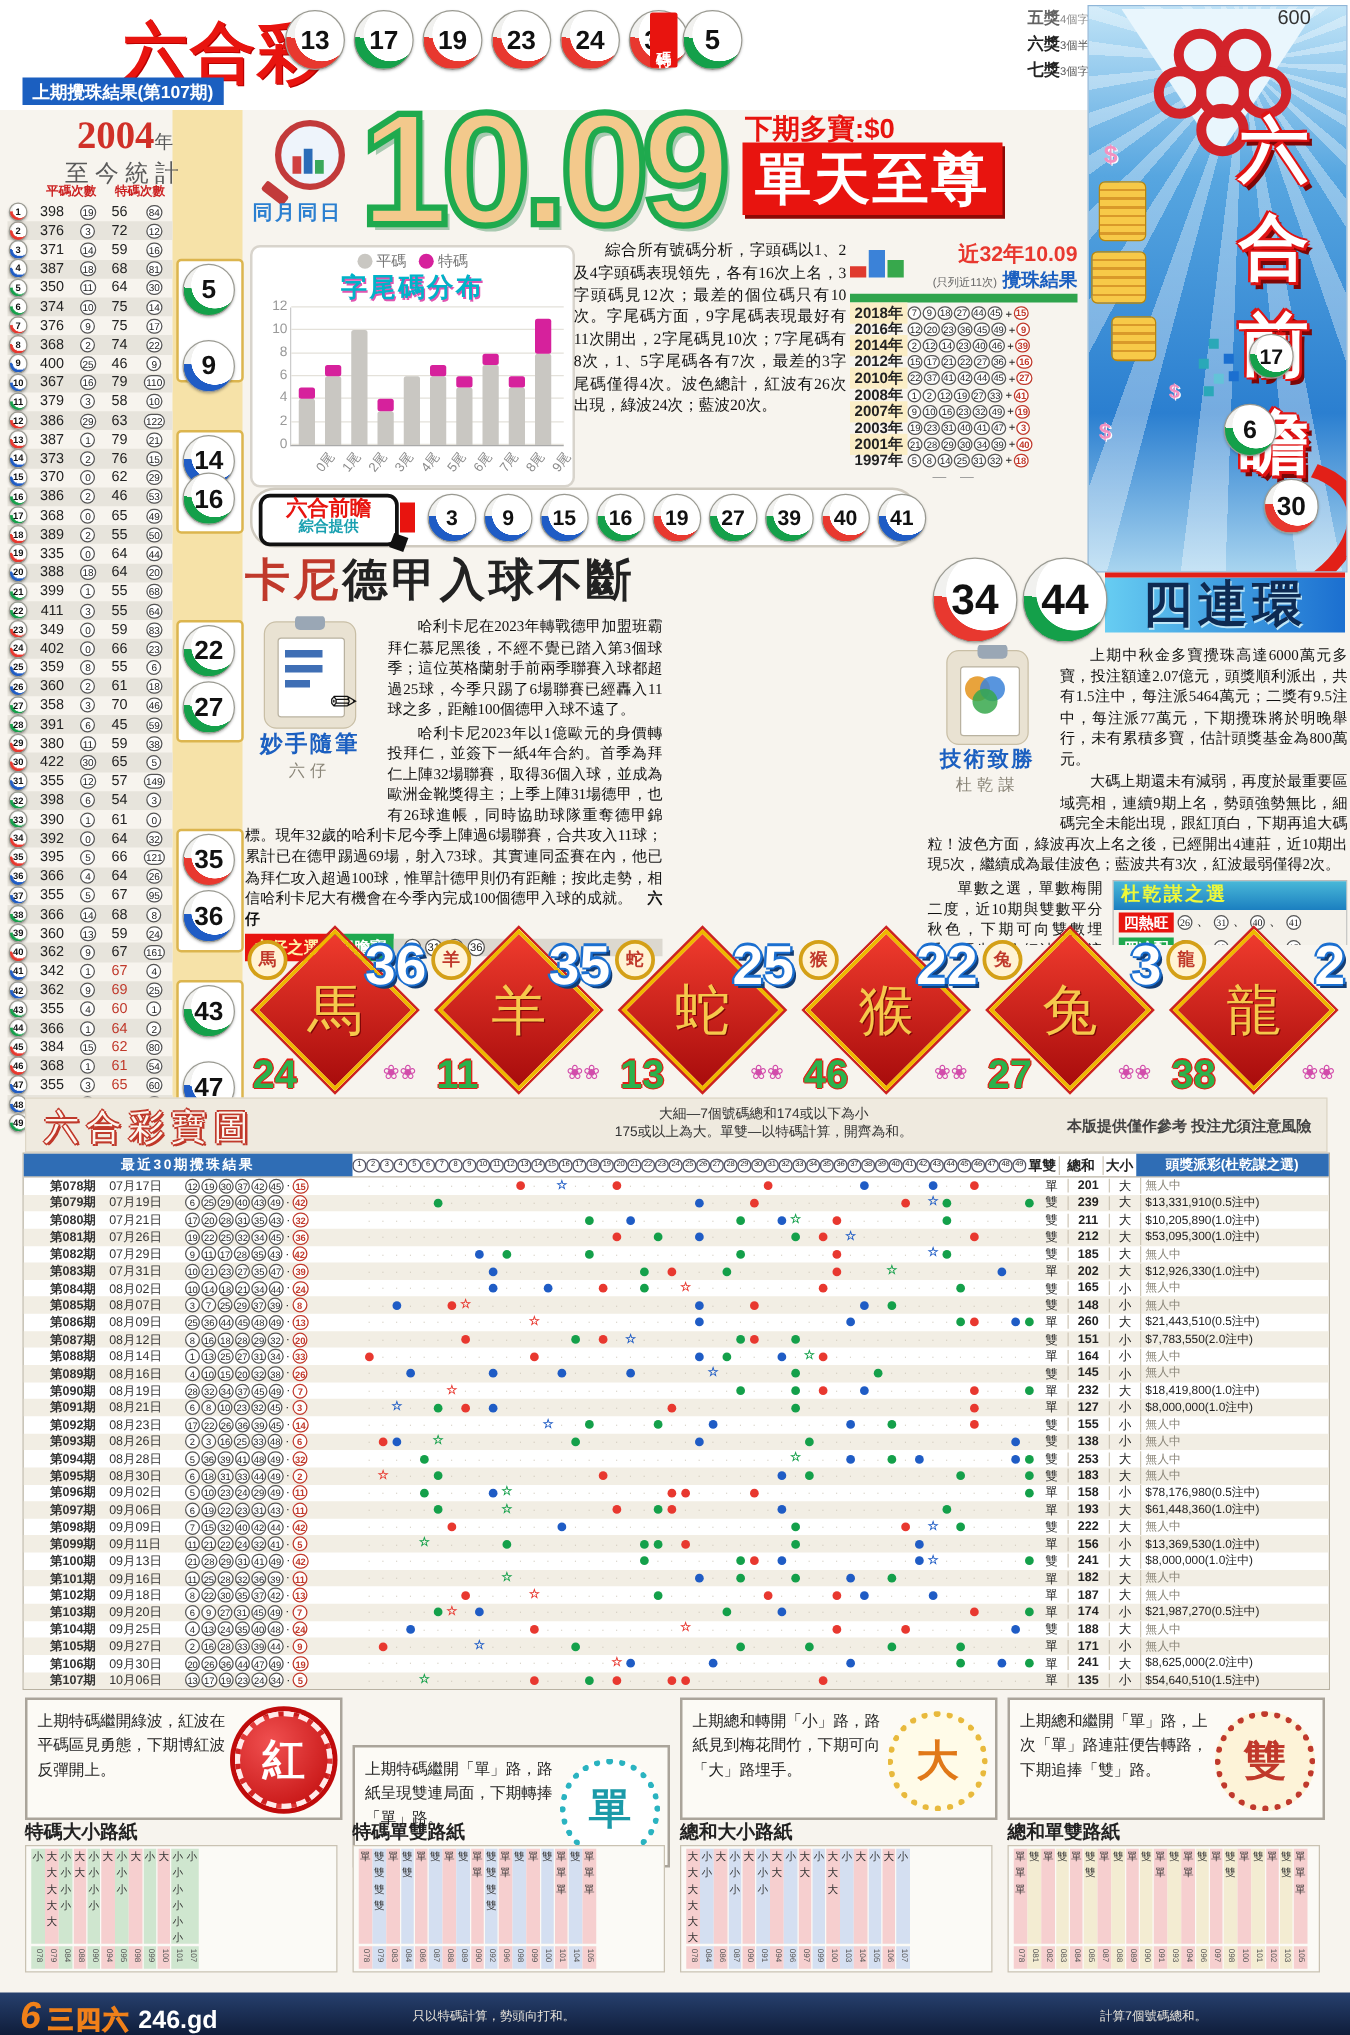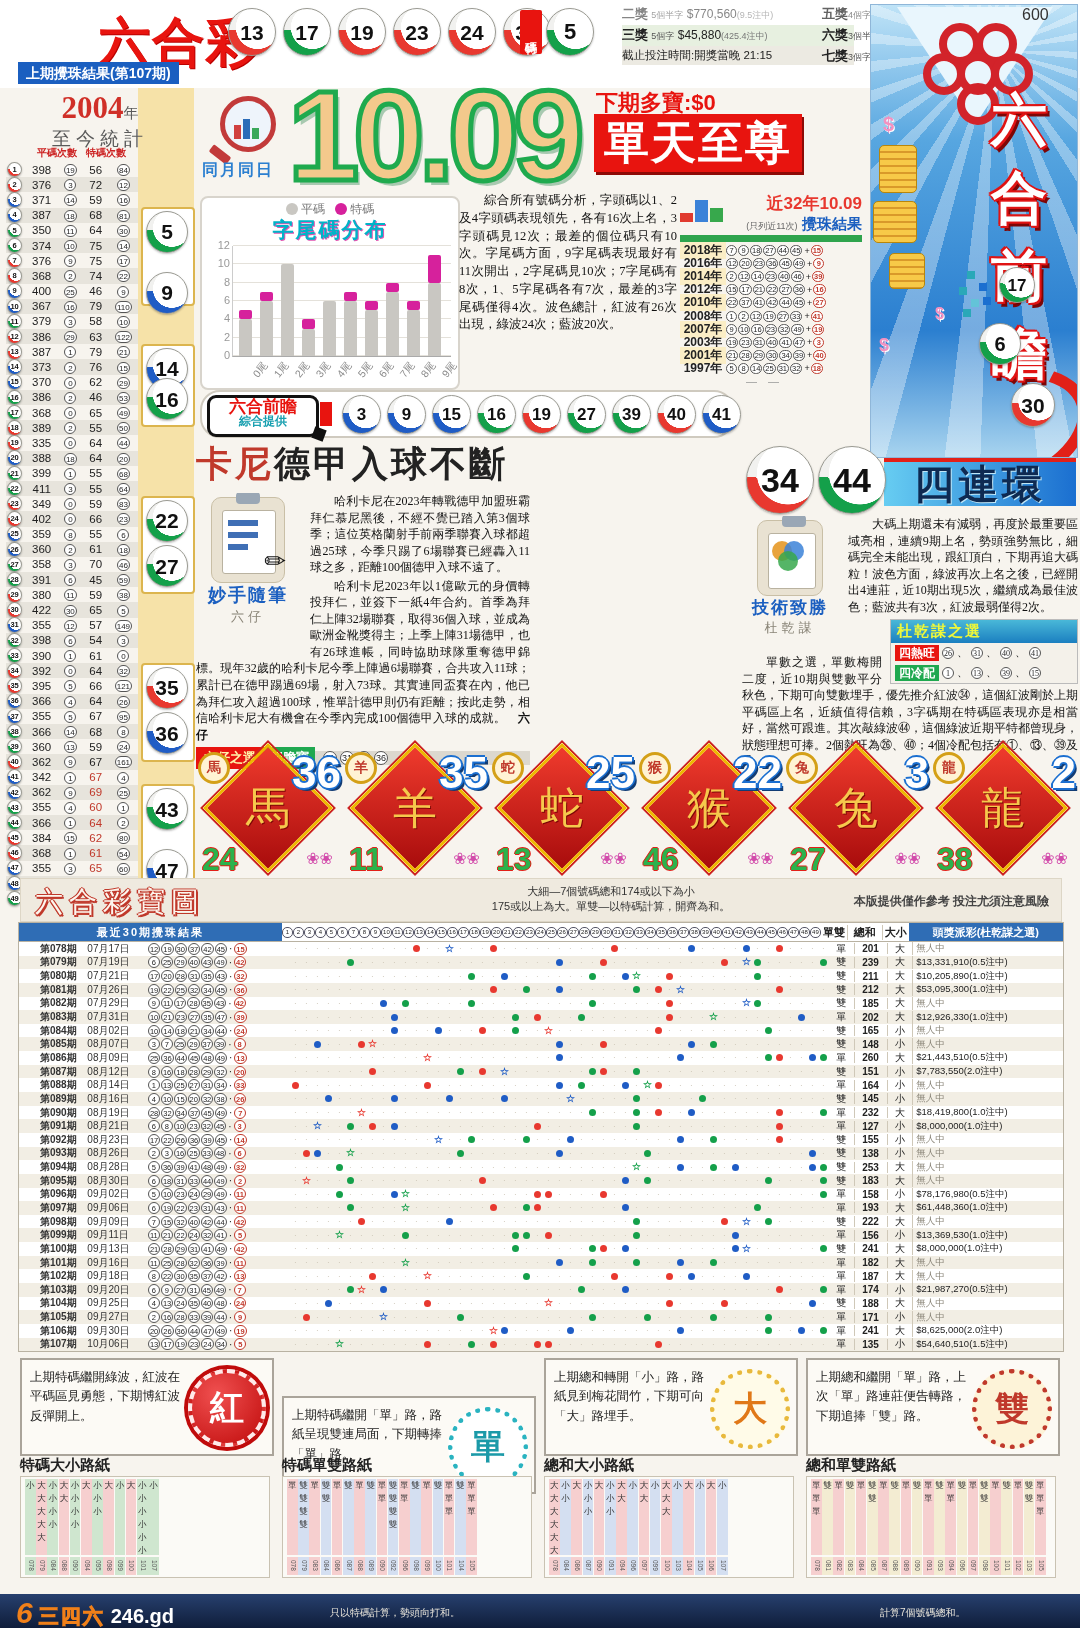--- a/index.html
+++ b/index.html
@@ -200,25 +200,20 @@
         <span class="bn" style="font-size: 21px;">34</span>
       </div>
     </div>
   <div class="abs" style="left:520px;top:10px;width:22px;height:44px;background:#e8140f;color:#fff;font-size:12px;font-weight:bold;writing-mode:vertical-rl;text-align:center;line-height:22px;border-radius:2px;">特碼</div>
   <div class="abs" id="hdr-spball" style="left:546px;top:8px;">
       <div class="ball" style="height: 46px; width: 46px; --c: #14a04a;">
         <span class="bn" style="font-size: 22px;">5</span>
       </div>
     </div>
   <div class="abs" id="bar-blue" style="left:18px;top:62px;">上期攪珠結果(第107期)</div>
-  <div class="abs" style="left:622px;top:4px;width:232px;">
-    <div class="prz" style="opacity:.55;"><b>二獎</b> <span class="u">5個半字</span> <span>$770,560</span><span class="nt">(9.5注中)</span></div>
-    <div class="prz" style="background:#e7f0e0;"><b>三獎</b> <span class="u">5個字</span> <span>$45,880</span><span class="nt">(425.4注中)</span></div>
-    <div class="prz" style="background:#eceae2;font-size:11.5px;">截止投注時間:開獎當晚 21:15</div>
-  </div>
   <div class="abs" style="left:822px;top:4px;width:92px;">
     <div class="prz" style="opacity:.7;"><b>五獎</b><span class="u">4個字</span> <span>$640</span></div>
     <div class="prz"><b>六獎</b><span class="u">3個半字</span> <span>$320</span></div>
     <div class="prz"><b>七獎</b><span class="u">3個字</span> <span>$40</span></div>
   </div>
 </div>
 <div class="abs" style="left:1022px;top:6px;font-size:16px;color:#333;z-index:9;">600</div>
 
 <div class="abs" id="banner">
   <div id="btri"></div>
@@ -266,21 +261,21 @@
 
 <div class="abs" id="leftcol">
   <div id="pickcol" class="abs"></div>
   <div id="ls-title" style="position:relative;height:54px;padding-top:2px;">
     <div><span class="y">2004</span><span class="yr">年</span></div>
     <div class="r">至今統計</div>
   </div>
   <div id="stats-head">
     <span style="width:22px;"></span>
     <span style="width:58px;text-align:center;">平碼次數</span>
-    <span style="width:52px;">特碼次數</span>
+    <span style="width:52px;text-align:center;">特碼次數</span>
     <span style="width:54px;text-align:center;font-size:10.5px;">每段之選</span>
   </div>
   <div id="stats-rows" style="position:relative;width:132px;">
       <div class="srow">
         <div class="ball" style="height: 13.5px; width: 13.5px; --c: #e8382f;">
           <span class="bn" style="font-size: 7.5px;">1</span>
         </div>
         <span class="sc sc1">398</span>
         <span class="sc sc2"><span class="cnum">19</span></span>
         <span class="sc sc3">56</span>
@@ -1064,20 +1059,21 @@
       <div class="clip" style="width:64px;height:74px;">
         <div class="tp"></div>
           <div class="pad" style="width:46px;height:54px;"></div>
         <div style="position:absolute;left:14px;top:20px;width:20px;height:20px;border-radius:50%;background:#e8a33c;"></div>
         <div style="position:absolute;left:26px;top:20px;width:20px;height:20px;border-radius:50%;background:#3b82d8;opacity:.85;"></div>
         <div style="position:absolute;left:20px;top:30px;width:20px;height:20px;border-radius:50%;background:#37a84c;opacity:.85;"></div>
       </div>
       <div class="sname" style="font-size:17px;">技術致勝</div>
       <div class="sauth">杜乾謀</div>
     </div>
+    <p>上期中秋金多寶攪珠高達6000萬元多寶，投注額達2.07億元，頭獎順利派出，共有1.5注中，每注派5464萬元；二獎有9.5注中，每注派77萬元，下期攪珠將於明晚舉行，未有累積多寶，估計頭獎基金為800萬元。</p>
     <p>大碼上期還未有減弱，再度於最重要區域亮相，連續9期上名，勢頭強勢無比，細碼完全未能出現，跟紅頂白，下期再追大碼粒！波色方面，綠波再次上名之後，已經開出4連莊，近10期出現5次，繼續成為最佳波色；藍波共有3次，紅波最弱僅得2次。</p>
     <div id="dkbox">
       <div class="tt">杜乾謀之選</div>
       <div id="dk-rows">
           <div class="rw"><span class="lb" style="background: rgb(232, 20, 15);">四熱旺</span><span class="cnum">26</span>、<span class="cnum">31</span>、<span class="cnum">40</span>、<span class="cnum">41</span></div>
           <div class="rw"><span class="lb" style="background: rgb(31, 168, 79);">四冷配</span><span class="cnum">1</span>、<span class="cnum">13</span>、<span class="cnum">39</span>、<span class="cnum">15</span></div>
         </div>
     </div>
     <p><span>單數之選，單數梅開二度，近10期與雙數平分秋色，下期可向雙數埋手，優先推介紅波㉞，這個紅波剛於上期平碼區上名，近績值得信賴，3字碼期在特碼區表現亦是相當好，當然可跟進。其次敲綠波㊹，這個綠波近期平特都曾現身，狀態理想可捧。2個熱旺為㉖、㊵；4個冷配包括有①、⑬、㊴及⑮。</span>　</p>
   </div>

